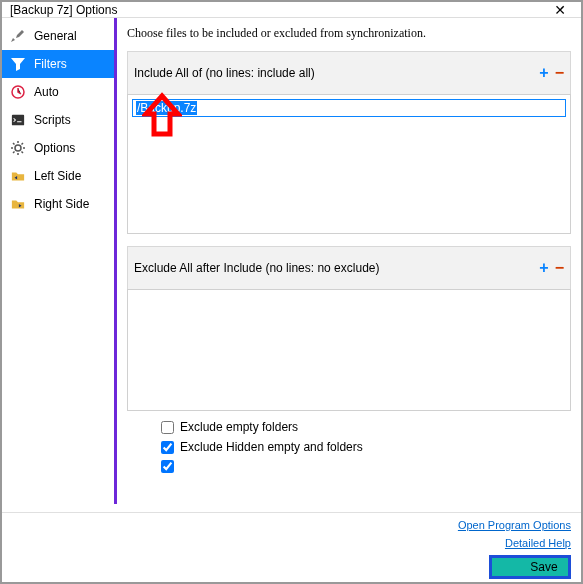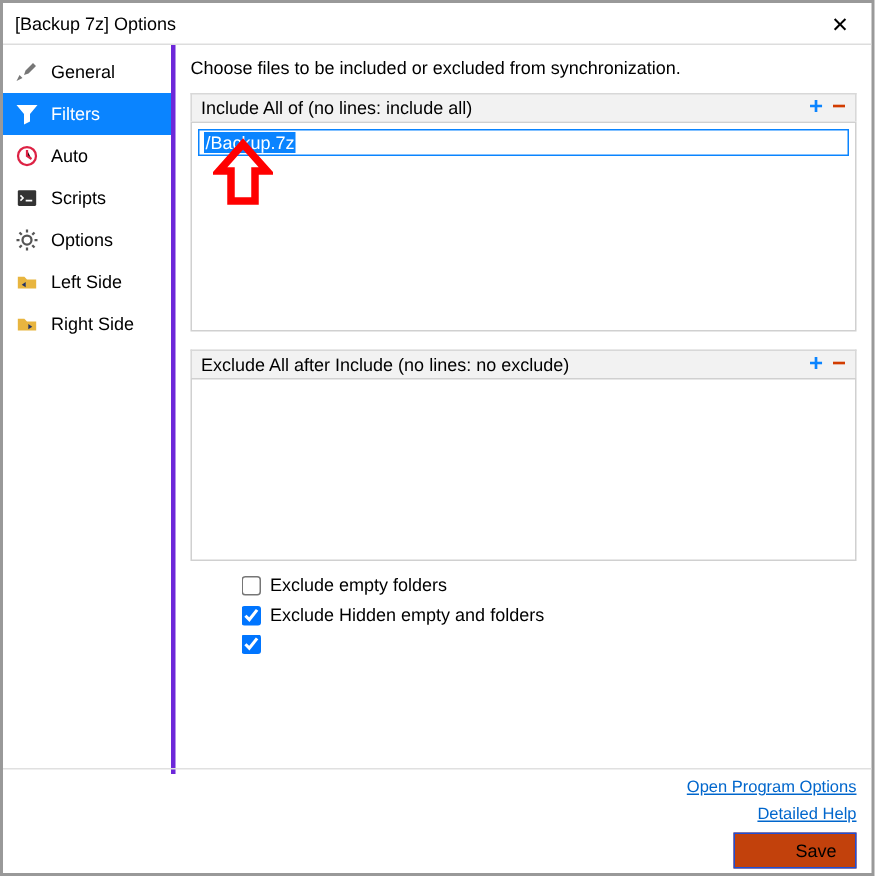--- a/index.html
+++ b/index.html
@@ -11,21 +11,21 @@
     width: 583px;
     height: 584px;
     border: 2px solid #999;
     overflow: hidden;
     position: relative;
   }
   .titlebar {
     display: flex;
     align-items: center;
     justify-content: space-between;
-    height: 28px;
+    height: 16px;
     padding: 0 6px 0 8px;
     border-bottom: 1px solid #ddd;
   }
   .titlebar .title { font-size: 12px; }
   .titlebar .close-x {
     font-size: 14px;
     width: 30px;
     text-align: center;
     cursor: pointer;
   }
@@ -50,29 +50,29 @@
     background: #0a84ff;
     color: #fff;
   }
   .side-icon { width: 16px; height: 16px; display:flex; align-items:center; justify-content:center; }
   .content {
     flex: 1;
     padding: 8px 10px 0 10px;
     display: flex;
     flex-direction: column;
   }
-  .desc { margin-bottom: 10px; }
+  .desc { margin-bottom: 10px; font-family: Liberation Serif, serif; }
   .section-header {
     display: flex;
     align-items: center;
     justify-content: space-between;
     background: #f2f2f2;
     border: 1px solid #d8d8d8;
     border-bottom: none;
-    padding: 1px 6px;
+    padding: 13px 6px;
     font-size: 12px;
   }
   .pm { display:flex; gap:6px; align-items:center; }
   .pm span { font-size: 16px; font-weight: bold; cursor:pointer; line-height: 1;}
   .plus { color:#0a84ff; }
   .minus { color:#d23c00; }
   .listbox {
     border: 1px solid #d0d0d0;
     flex: 0 0 140px;
     background: #fff;
@@ -113,22 +113,22 @@
     display: flex;
     flex-direction: column;
     justify-content: space-between;
   }
   .links { font-size: 11px; }
   .links a { color: #0066cc; text-decoration: underline; display:block; margin-bottom:6px; cursor:pointer;text-align:right;}
   .buttons { display:flex; justify-content:flex-end; gap:6px; }
   .btn {
     min-width: 82px;
     height: 24px;
-    border: 1px solid #1d4ed8;
-    background: #c2410c;
+    border: 3px solid #1d4ed8;
+    background: #14b8a6;
     font-size: 12px;
     cursor:pointer;
     padding-left:28px;
   }
   
   .annotation-arrow {
     position: absolute;
     left: 140px;
     top: 90px;
     width: 40px;

